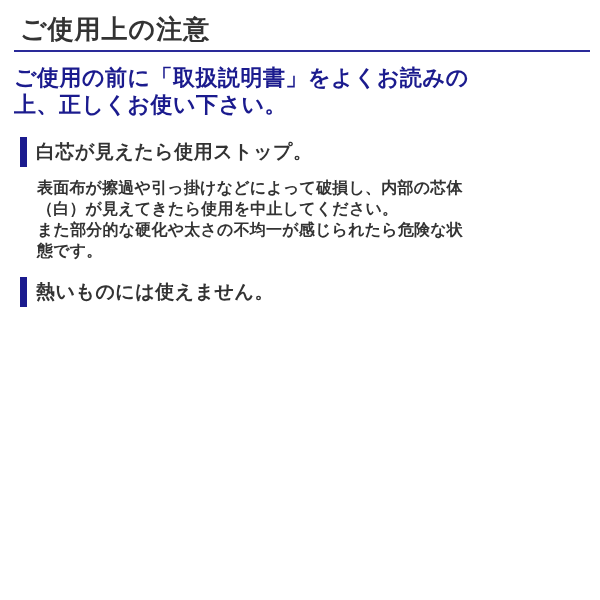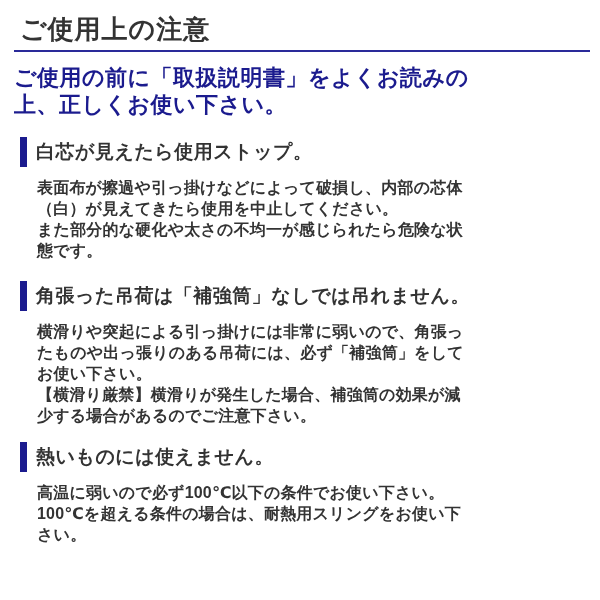--- a/index.html
+++ b/index.html
@@ -88,34 +88,24 @@
 
   <div class="section section-1">
     <div class="sec-head">
       <span class="marker-bar"></span>
       <span class="sec-title">白芯が見えたら使用ストップ。</span>
     </div>
     <p class="sec-body">表面布が擦過や引っ掛けなどによって破損し、内部の芯体（白）が見えてきたら使用を中止してください。
 また部分的な硬化や太さの不均一が感じられたら危険な状態です。</p>
   </div>
 
-  <div class="section section-2">
-    <div class="sec-head">
-      <span class="marker-bar"></span>
-      <span class="sec-title">角張った吊荷は「補強筒」なしでは吊れません。</span>
-    </div>
-    <p class="sec-body">横滑りや突起による引っ掛けには非常に弱いので、角張ったものや出っ張りのある吊荷には、必ず「補強筒」をしてお使い下さい。
-【横滑り厳禁】横滑りが発生した場合、補強筒の効果が減少する場合があるのでご注意下さい。</p>
-  </div>
 
   <div class="section section-3">
     <div class="sec-head">
       <span class="marker-bar"></span>
       <span class="sec-title">熱いものには使えません。</span>
     </div>
-    <p class="sec-body">高温に弱いので必ず100℃以下の条件でお使い下さい。
-100℃を超える条件の場合は、耐熱用スリングをお使い下さい。</p>
   </div>
 
   <div class="section section-4">
   </div>
 
 </div>
 
 </body></html>

